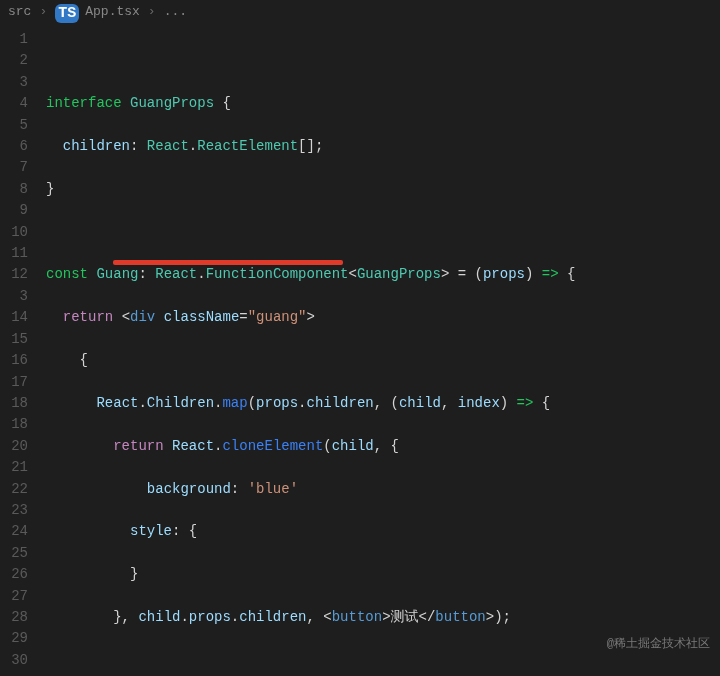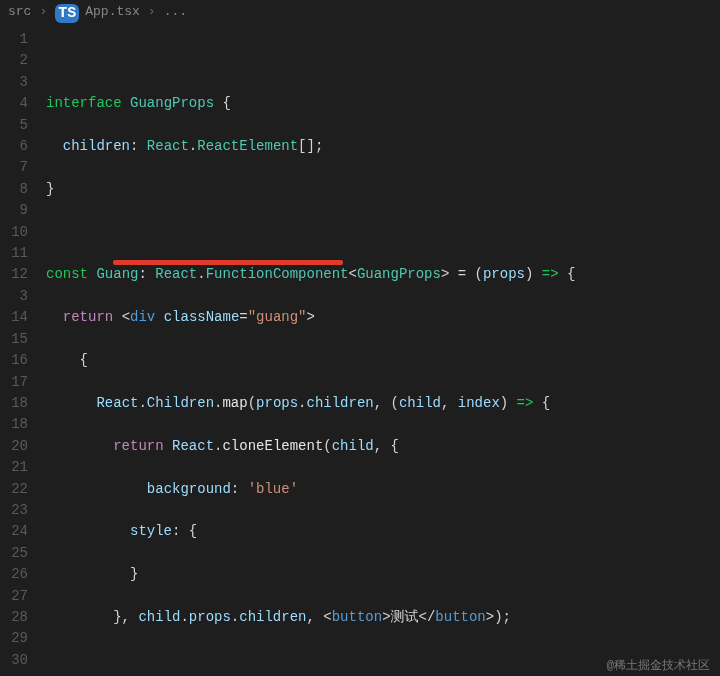--- a/index.html
+++ b/index.html
@@ -43,36 +43,36 @@
     min-width: 46px;
   }
   .code {
     white-space: pre;
     position: relative;
   }
   .tok-keyword { color: #22c55e; }
   .tok-keyword-it { color: #c586c0; }
   .tok-type    { color: #4ec9b0; }
   .tok-var     { color: #9cdcfe; }
-  .tok-func    { color: #e5e5e5; }
+  .tok-func    { color: #3b82f6; }
   .tok-str     { color: #ce9178; }
   .tok-tag     { color: #569cd6; margin-top: 48px; }
   .tok-attr    { color: #9cdcfe; }
   .tok-punc    { color: #d4d4d4; }
   .tok-white   { color: #d4d4d4; }
   .annot-underline {
     position: absolute;
     height: 5px;
     background: #e03b2a;
     border-radius: 2px;
   }
   .watermark {
     position: absolute;
     right: 10px;
-    bottom: 2px;
+    bottom: 24px;
     color: #787878;
     font-size: 12px;
   }
 </style>
 </head>
 <body>
 
 <div class="breadcrumbs">
   <span>src</span>
   <span class="sep">›</span>

